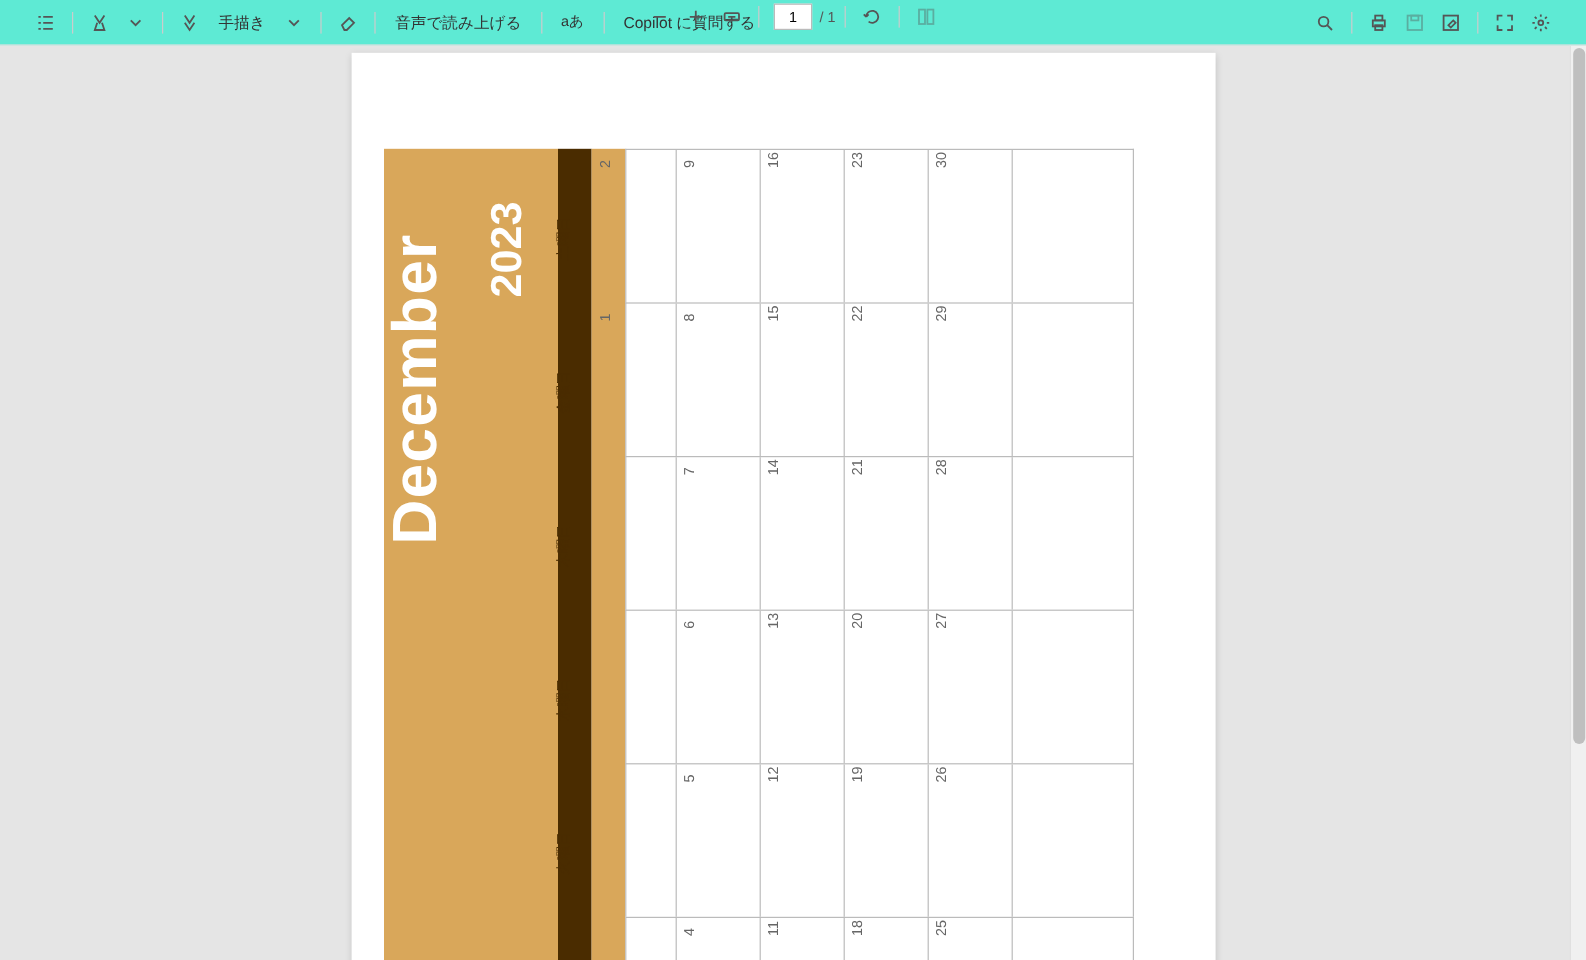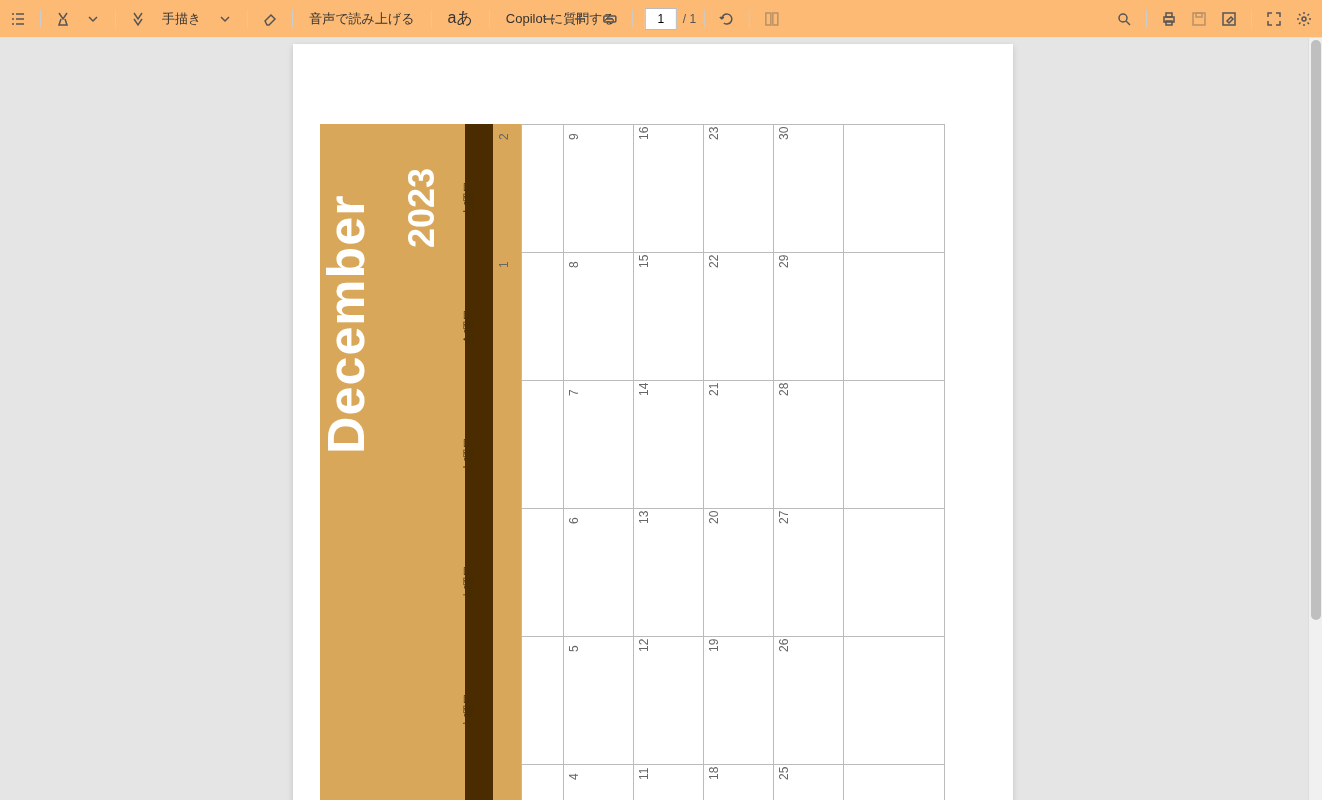--- a/index.html
+++ b/index.html
@@ -6,25 +6,24 @@
 body {
   font-family: "Segoe UI", Meiryo, sans-serif;
   background: #e5e5e5;
   width: 1322px;
   height: 800px;
   overflow: hidden;
   position: relative;
 }
 .toolbar {
   height: 38px;
-  background: #fdba74;
+  background: #5eead4;
   border-bottom: 1px solid #e0e0e0;
   display: flex;
-  align-items: center;
-  padding: 0 4px;
+  padding: 0 24px;
   font-size: 13px;
   color: #333;
 }
 .tb-left { display: flex; align-items: center; gap: 2px; }
 .tb-right { margin-left: auto; display: flex; align-items: center; gap: 2px; }
 .tb-center { display: flex; align-items: center; gap: 2px; margin-left: auto; margin-right: auto; position: absolute; left: 50%; transform: translateX(-50%); }
 .tb-btn {
   display: inline-flex;
   align-items: center;
   justify-content: center;
@@ -212,21 +211,21 @@
     </div>
     <div class="tb-sep"></div>
     <div class="tb-btn">
       <svg class="tb-icon" viewBox="0 0 16 16">
           <path d="M3 10l6-6 4 4-6 6H5z"></path>
         </svg>
     </div>
     <div class="tb-sep"></div>
     <span class="tb-text">音声で読み上げる</span>
     <div class="tb-sep"></div>
-    <span class="tb-text" style="font-size:16px;">aあ</span>
+    <span class="tb-text" style="font-size:12px;">aあ</span>
     <div class="tb-sep"></div>
     <span class="tb-text">Copilot に質問する</span>
   </div>
 
   <div class="tb-center">
     <div class="tb-btn">
       <svg class="tb-icon" viewBox="0 0 16 16">
           <path d="M3 8h10"></path>
         </svg>
     </div>

